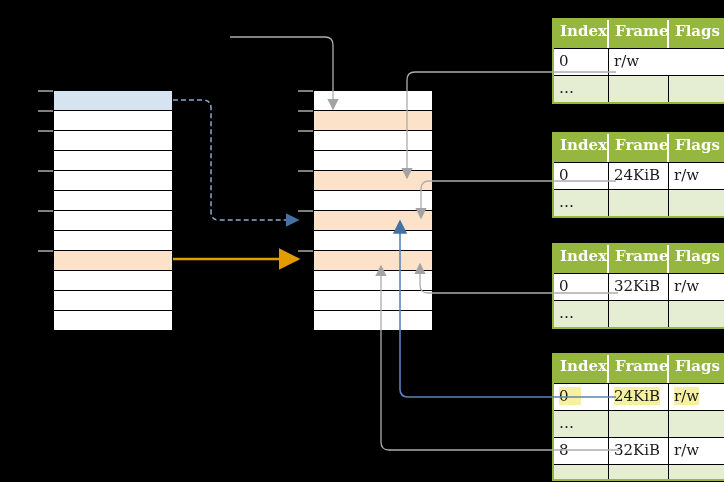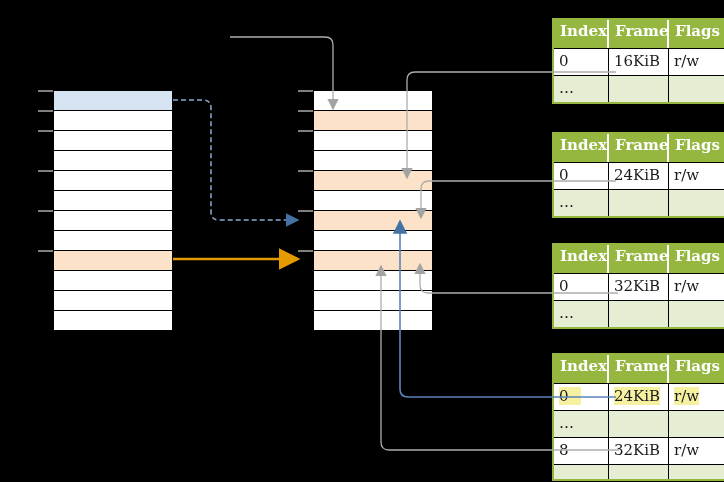--- a/index.html
+++ b/index.html
@@ -95,21 +95,20 @@
     </div>
 
   <div class="ft" style="top:18px" data-table-index="0">
       <div class="ft-hrow">
         <div class="ft-h">Index</div>
         <div class="ft-h">Frame</div>
         <div class="ft-h">Flags</div>
       </div>
       <div class="ft-row">
         <div class="ft-c"><span>0</span></div>
-        <div class="ft-c"><span>16KiB</span></div>
         <div class="ft-c"><span>r/w</span></div>
       </div>
       <div class="ft-row shaded">
         <div class="ft-c"><span>…</span></div>
         <div class="ft-c"></div>
         <div class="ft-c"></div>
       </div>
     </div>
   <div class="ft" style="top:132px" data-table-index="1">
       <div class="ft-hrow">

